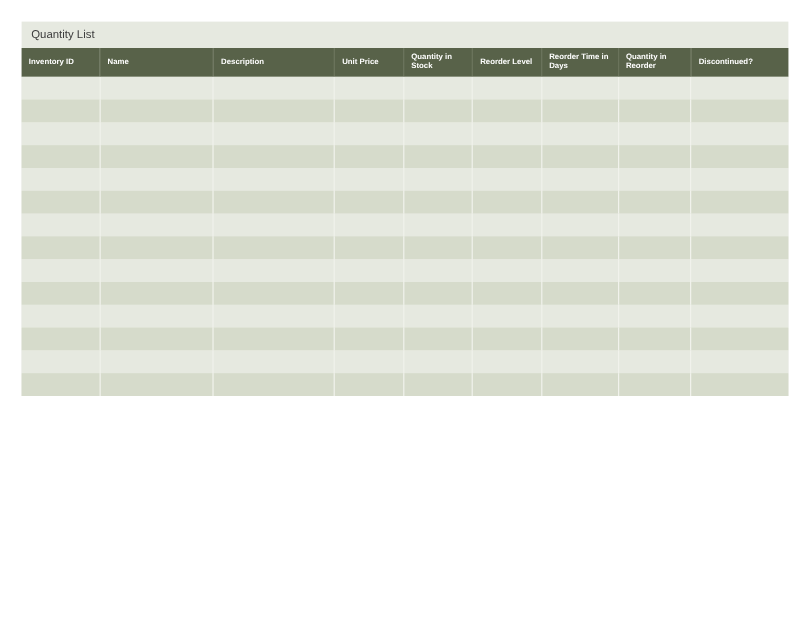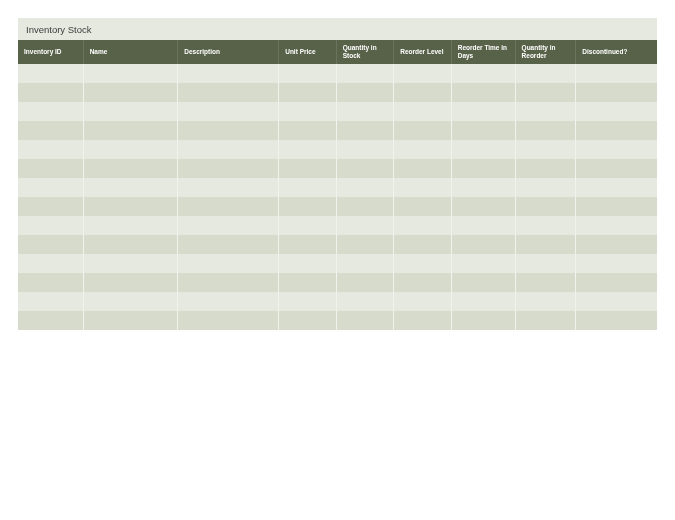--- a/index.html
+++ b/index.html
@@ -56,21 +56,21 @@
   .col-qis   { width: 9%; }
   .col-reord { width: 9%; }
   .col-rtid  { width: 10%; }
   .col-qir   { width: 9.5%; }
   .col-disc  { width: 12.7%; }
 </style>
 </head>
 <body>
 
 <div class="sheet">
-  <div class="title">Inventory Stock</div>
+  <div class="title">Quantity List</div>
   <table>
     <colgroup>
       <col class="col-id">
         <col class="col-name">
         <col class="col-desc">
       <col class="col-unit">
         <col class="col-qis">
         <col class="col-reord">
       <col class="col-rtid">
         <col class="col-qir">

